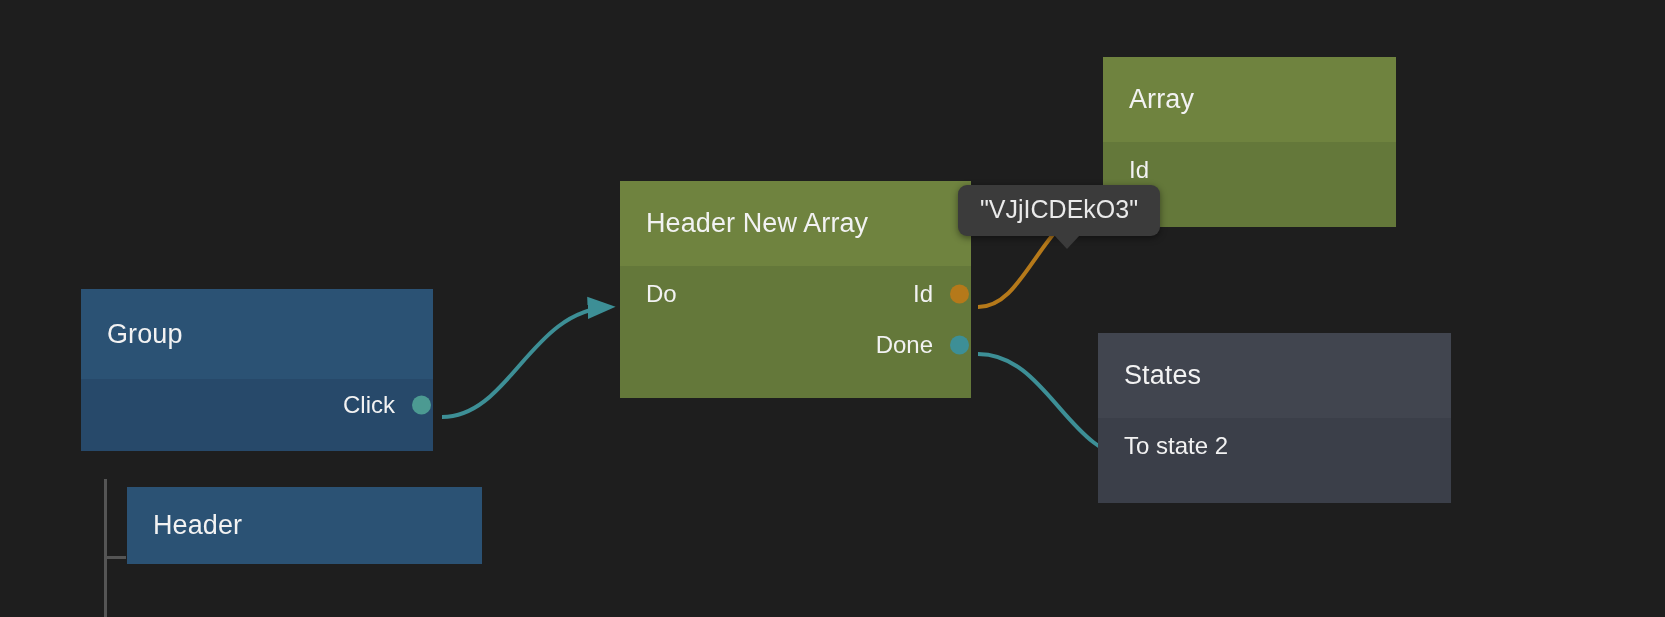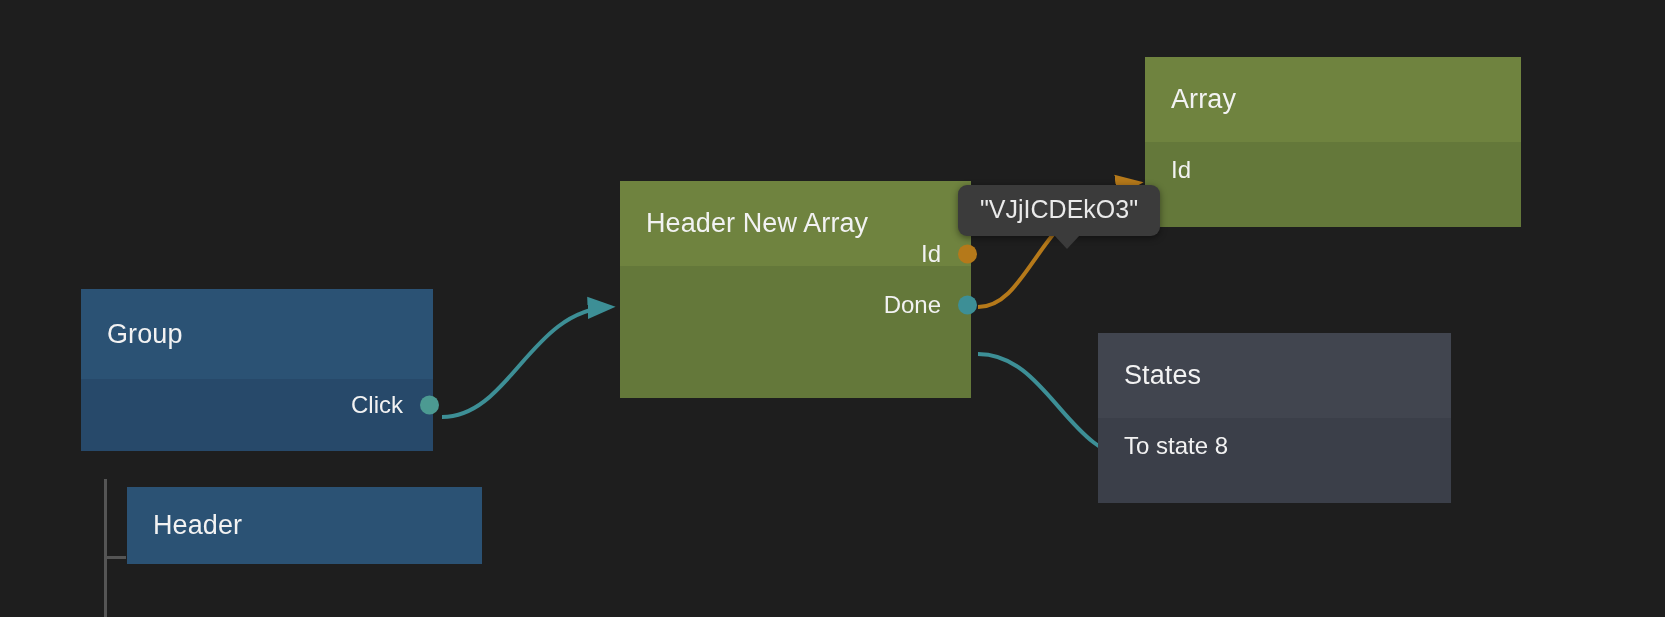--- a/index.html
+++ b/index.html
@@ -38,21 +38,21 @@
     box-sizing: border-box;
     padding: 0 26px;
     font-size: 27px;
     font-weight: 400;
     letter-spacing: .1px;
     white-space: nowrap;
   }
   .node-body {
     position: relative;
     box-sizing: border-box;
-    padding: 16px 4px 14px 0;
+    padding: 16px 12px 14px 0;
   }
   .port-row {
     position: relative;
     display: flex;
     align-items: center;
     height: 40px;
     font-size: 24px;
     white-space: nowrap;
   }
   .port-row.in   { justify-content: flex-start; padding-left: 26px; }
@@ -81,21 +81,21 @@
   #node-group .node-header { height: 90px; }
   #node-group .node-body   { height: 72px; padding-top: 6px; }
 
   #node-header-child  { left: 127px;  top: 487px;  width: 355px; }
   #node-header-child .node-header { height: 77px; }
 
   #node-create-array  { left: 620px;  top: 181px;  width: 351px; }
   #node-create-array .node-header { height: 85px; }
   #node-create-array .node-body   { height: 132px; padding-top: 8px; }
 
-  #node-array         { left: 1145px; top: 57px;   width: 376px; }
+  #node-array         { left: 1103px; top: 57px;   width: 293px; }
   #node-array .node-header { height: 85px; }
   #node-array .node-body   { height: 85px; padding-top: 8px; }
 
   #node-states        { left: 1098px; top: 333px;  width: 353px; }
   #node-states .node-header { height: 85px; }
   #node-states .node-body   { height: 85px; padding-top: 8px; }
 
   
   .tree-line {
     position: absolute;
@@ -165,20 +165,23 @@
       <div class="port-row out">
         <span>Click</span>
         <span class="port-dot right" style="background:#4c9a92"></span>
       </div>
     </div>
   </div>
 
   <div class="node green" id="node-create-array">
     <div class="node-header">Header New Array</div>
     <div class="node-body">
+      <div class="port-row in">
+        <span>Do</span>
+      </div>
       <div class="port-row out" style="margin-top:-40px">
         <span>Id</span>
         <span class="port-dot right" style="background:#b5791a"></span>
       </div>
       <div class="port-row out" style="margin-top:11px">
         <span>Done</span>
         <span class="port-dot right" style="background:#3d8f96"></span>
       </div>
     </div>
   </div>
@@ -189,21 +192,21 @@
       <div class="port-row in">
         <span>Id</span>
       </div>
     </div>
   </div>
 
   <div class="node slate" id="node-states">
     <div class="node-header">States</div>
     <div class="node-body">
       <div class="port-row in">
-        <span>To state 8</span>
+        <span>To state 2</span>
       </div>
     </div>
   </div>
 
   <div id="tooltip">
     <span>"VJjICDEkO3"</span>
   </div>
 
 </div>
 

